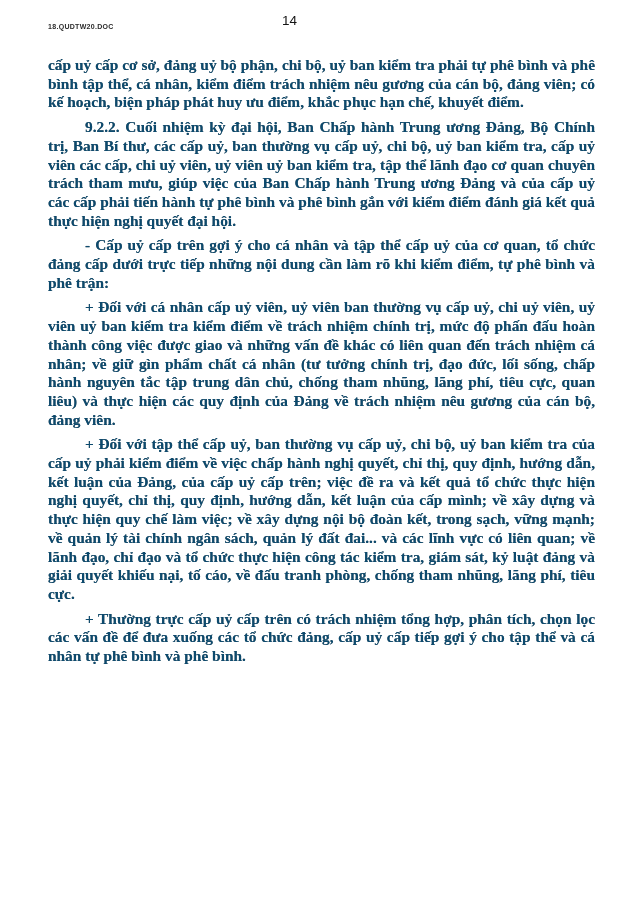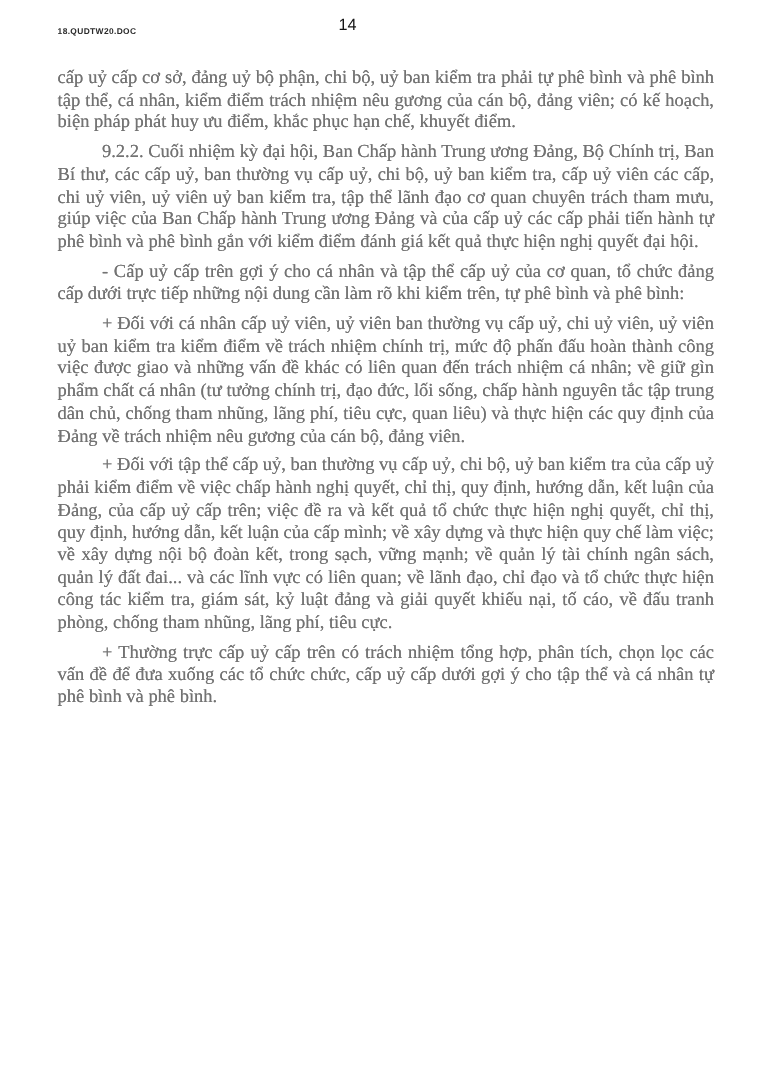--- a/index.html
+++ b/index.html
@@ -34,40 +34,41 @@
   }
   .page-body {
     position: absolute;
     left: 48px;
     top: 56px;
     width: 547px;
     font-family: "Liberation Serif", "DejaVu Serif", serif;
     font-size: 15.4px;
     line-height: 18.7px;
     text-align: justify;
-    color: #737373;
+    color: #0c4a6e;
     text-shadow: 0 0 0.4px rgba(20,20,20,0.55);
+    font-weight: bold;
   }
   .para {
     margin: 0 0 6px 0;
     text-indent: 37px;
   }
   .para.no-indent {
     text-indent: 0;
   }
 </style>
 </head>
 <body>
 
 <div class="page">
   <div>
     <span class="filename">18.QUDTW20.DOC</span>
     <span class="page-number">14</span>
   </div>
   <div class="page-body">
       <p class="para no-indent">cấp uỷ cấp cơ sở, đảng uỷ bộ phận, chi bộ, uỷ ban kiểm tra phải tự phê bình và phê bình tập thể, cá nhân, kiểm điểm trách nhiệm nêu gương của cán bộ, đảng viên; có kế hoạch, biện pháp phát huy ưu điểm, khắc phục hạn chế, khuyết điểm.</p>
       <p class="para">9.2.2. Cuối nhiệm kỳ đại hội, Ban Chấp hành Trung ương Đảng, Bộ Chính trị, Ban Bí thư, các cấp uỷ, ban thường vụ cấp uỷ, chi bộ, uỷ ban kiểm tra, cấp uỷ viên các cấp, chi uỷ viên, uỷ viên uỷ ban kiểm tra, tập thể lãnh đạo cơ quan chuyên trách tham mưu, giúp việc của Ban Chấp hành Trung ương Đảng và của cấp uỷ các cấp phải tiến hành tự phê bình và phê bình gắn với kiểm điểm đánh giá kết quả thực hiện nghị quyết đại hội.</p>
-      <p class="para">- Cấp uỷ cấp trên gợi ý cho cá nhân và tập thể cấp uỷ của cơ quan, tổ chức đảng cấp dưới trực tiếp những nội dung cần làm rõ khi kiểm trên, tự phê bình và phê bình:</p>
+      <p class="para">- Cấp uỷ cấp trên gợi ý cho cá nhân và tập thể cấp uỷ của cơ quan, tổ chức đảng cấp dưới trực tiếp những nội dung cần làm rõ khi kiểm điểm, tự phê bình và phê trận:</p>
       <p class="para">+ Đối với cá nhân cấp uỷ viên, uỷ viên ban thường vụ cấp uỷ, chi uỷ viên, uỷ viên uỷ ban kiểm tra kiểm điểm về trách nhiệm chính trị, mức độ phấn đấu hoàn thành công việc được giao và những vấn đề khác có liên quan đến trách nhiệm cá nhân; về giữ gìn phẩm chất cá nhân (tư tưởng chính trị, đạo đức, lối sống, chấp hành nguyên tắc tập trung dân chủ, chống tham nhũng, lãng phí, tiêu cực, quan liêu) và thực hiện các quy định của Đảng về trách nhiệm nêu gương của cán bộ, đảng viên.</p>
       <p class="para">+ Đối với tập thể cấp uỷ, ban thường vụ cấp uỷ, chi bộ, uỷ ban kiểm tra của cấp uỷ phải kiểm điểm về việc chấp hành nghị quyết, chỉ thị, quy định, hướng dẫn, kết luận của Đảng, của cấp uỷ cấp trên; việc đề ra và kết quả tổ chức thực hiện nghị quyết, chỉ thị, quy định, hướng dẫn, kết luận của cấp mình; về xây dựng và thực hiện quy chế làm việc; về xây dựng nội bộ đoàn kết, trong sạch, vững mạnh; về quản lý tài chính ngân sách, quản lý đất đai... và các lĩnh vực có liên quan; về lãnh đạo, chỉ đạo và tổ chức thực hiện công tác kiểm tra, giám sát, kỷ luật đảng và giải quyết khiếu nại, tố cáo, về đấu tranh phòng, chống tham nhũng, lãng phí, tiêu cực.</p>
-      <p class="para">+ Thường trực cấp uỷ cấp trên có trách nhiệm tổng hợp, phân tích, chọn lọc các vấn đề để đưa xuống các tổ chức chức, cấp uỷ cấp dưới gợi ý cho tập thể và cá nhân tự phê bình và phê bình.</p>
+      <p class="para">+ Thường trực cấp uỷ cấp trên có trách nhiệm tổng hợp, phân tích, chọn lọc các vấn đề để đưa xuống các tổ chức đảng, cấp uỷ cấp tiếp gợi ý cho tập thể và cá nhân tự phê bình và phê bình.</p>
     </div>
 </div>
 
 </body></html>

